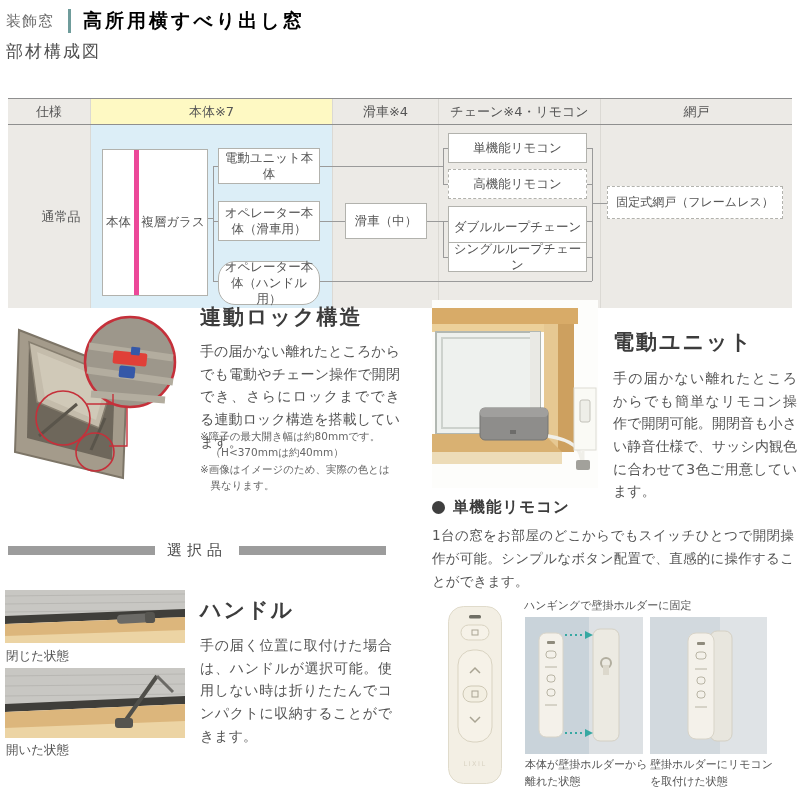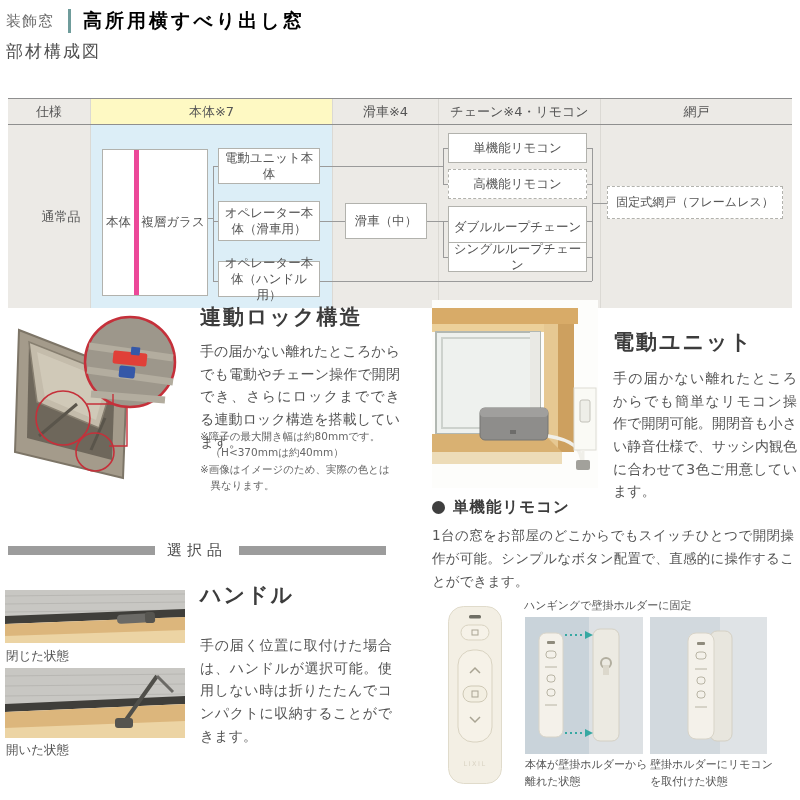--- a/index.html
+++ b/index.html
@@ -99,21 +99,21 @@
       </svg>
 
       <div class="row-label">通常品</div>
 
       <div class="fbox bodyglass">
         <div class="half-a">本体</div>
         <div class="half-b">複層ガラス</div>
       </div>
       <div class="fbox" style="left:210px;top:23px;width:102px;height:36px;">電動ユニット本体</div>
       <div class="fbox" style="left:210px;top:76px;width:102px;height:40px;">オペレーター本体（滑車用）</div>
-      <div class="fbox" style="left:210px;top:136px;width:102px;height:36px;">オペレーター本体（ハンドル用）</div>
+      <div class="fbox" style="left:210px;top:136px;width:102px;height:44px;border-radius:17px;">オペレーター本体（ハンドル用）</div>
       <div class="fbox" style="left:337px;top:78px;width:82px;height:36px;">滑車（中）</div>
       <div class="fbox" style="left:440px;top:8px;width:139px;height:30px;">単機能リモコン</div>
       <div class="fbox dashed" style="left:440px;top:44px;width:139px;height:30px;">高機能リモコン</div>
       <div class="fbox" style="left:440px;top:81px;width:139px;height:42px;">ダブルループチェーン</div>
       <div class="fbox dashed" style="left:599px;top:61px;width:176px;height:33px;font-size:12px;">固定式網戸（フレームレス）</div>
       <div class="fbox" style="left:440px;top:117px;width:139px;height:30px;">シングルループチェーン</div>
     </div>
   </div>
 
   <div class="img-box" style="left:5px;top:300px;width:180px;height:198px;">
@@ -214,21 +214,21 @@
       <polygon points="0,36 180,28 180,36 0,44" fill="#3f3e3a"></polygon>
       <polygon points="0,44 180,36 180,70 0,70" fill="#dcb67c"></polygon>
       <polygon points="0,60 180,53 180,70 0,70" fill="#ecd4a4"></polygon>
       <line x1="118" y1="56" x2="152" y2="8" stroke="#504f4a" stroke-width="4"></line>
       <rect x="110" y="50" width="18" height="10" rx="3" fill="#55544f"></rect>
       <line x1="152" y1="8" x2="168" y2="24" stroke="#6b6a66" stroke-width="3"></line>
     </svg>
   </div>
   <div class="cap" style="left:6px;top:742px;">開いた状態</div>
 
-  <div class="sec-title" style="left:200px;top:581px;font-family:Liberation Mono, monospace;">ハンドル</div>
+  <div class="sec-title" style="left:200px;top:596px;font-family:Liberation Mono, monospace;">ハンドル</div>
   <div class="sec-body" style="left:200px;top:634px;width:192px;">手の届く位置に取付けた場合は、ハンドルが選択可能。使用しない時は折りたたんでコンパクトに収納することができます。</div>
 
   <div class="big-remote">
     <svg width="54" height="178" viewBox="0 0 54 178">
       <rect x="0.5" y="0.5" width="53" height="177" rx="15" fill="#f3efe4" stroke="#e0dbcb"></rect>
       <rect x="21" y="9" width="12" height="3.5" rx="1.5" fill="#6f6e64"></rect>
       <rect x="13" y="19" width="28" height="15" rx="7.5" fill="#f6f2e8" stroke="#d9d3c1"></rect>
       <rect x="24" y="24" width="6" height="5" fill="none" stroke="#a9a493"></rect>
       <rect x="10" y="44" width="34" height="92" rx="15" fill="#f6f2e8" stroke="#d9d3c1"></rect>
       <polyline points="22,67 27,62 32,67" fill="none" stroke="#a9a493" stroke-width="1.5"></polyline>

